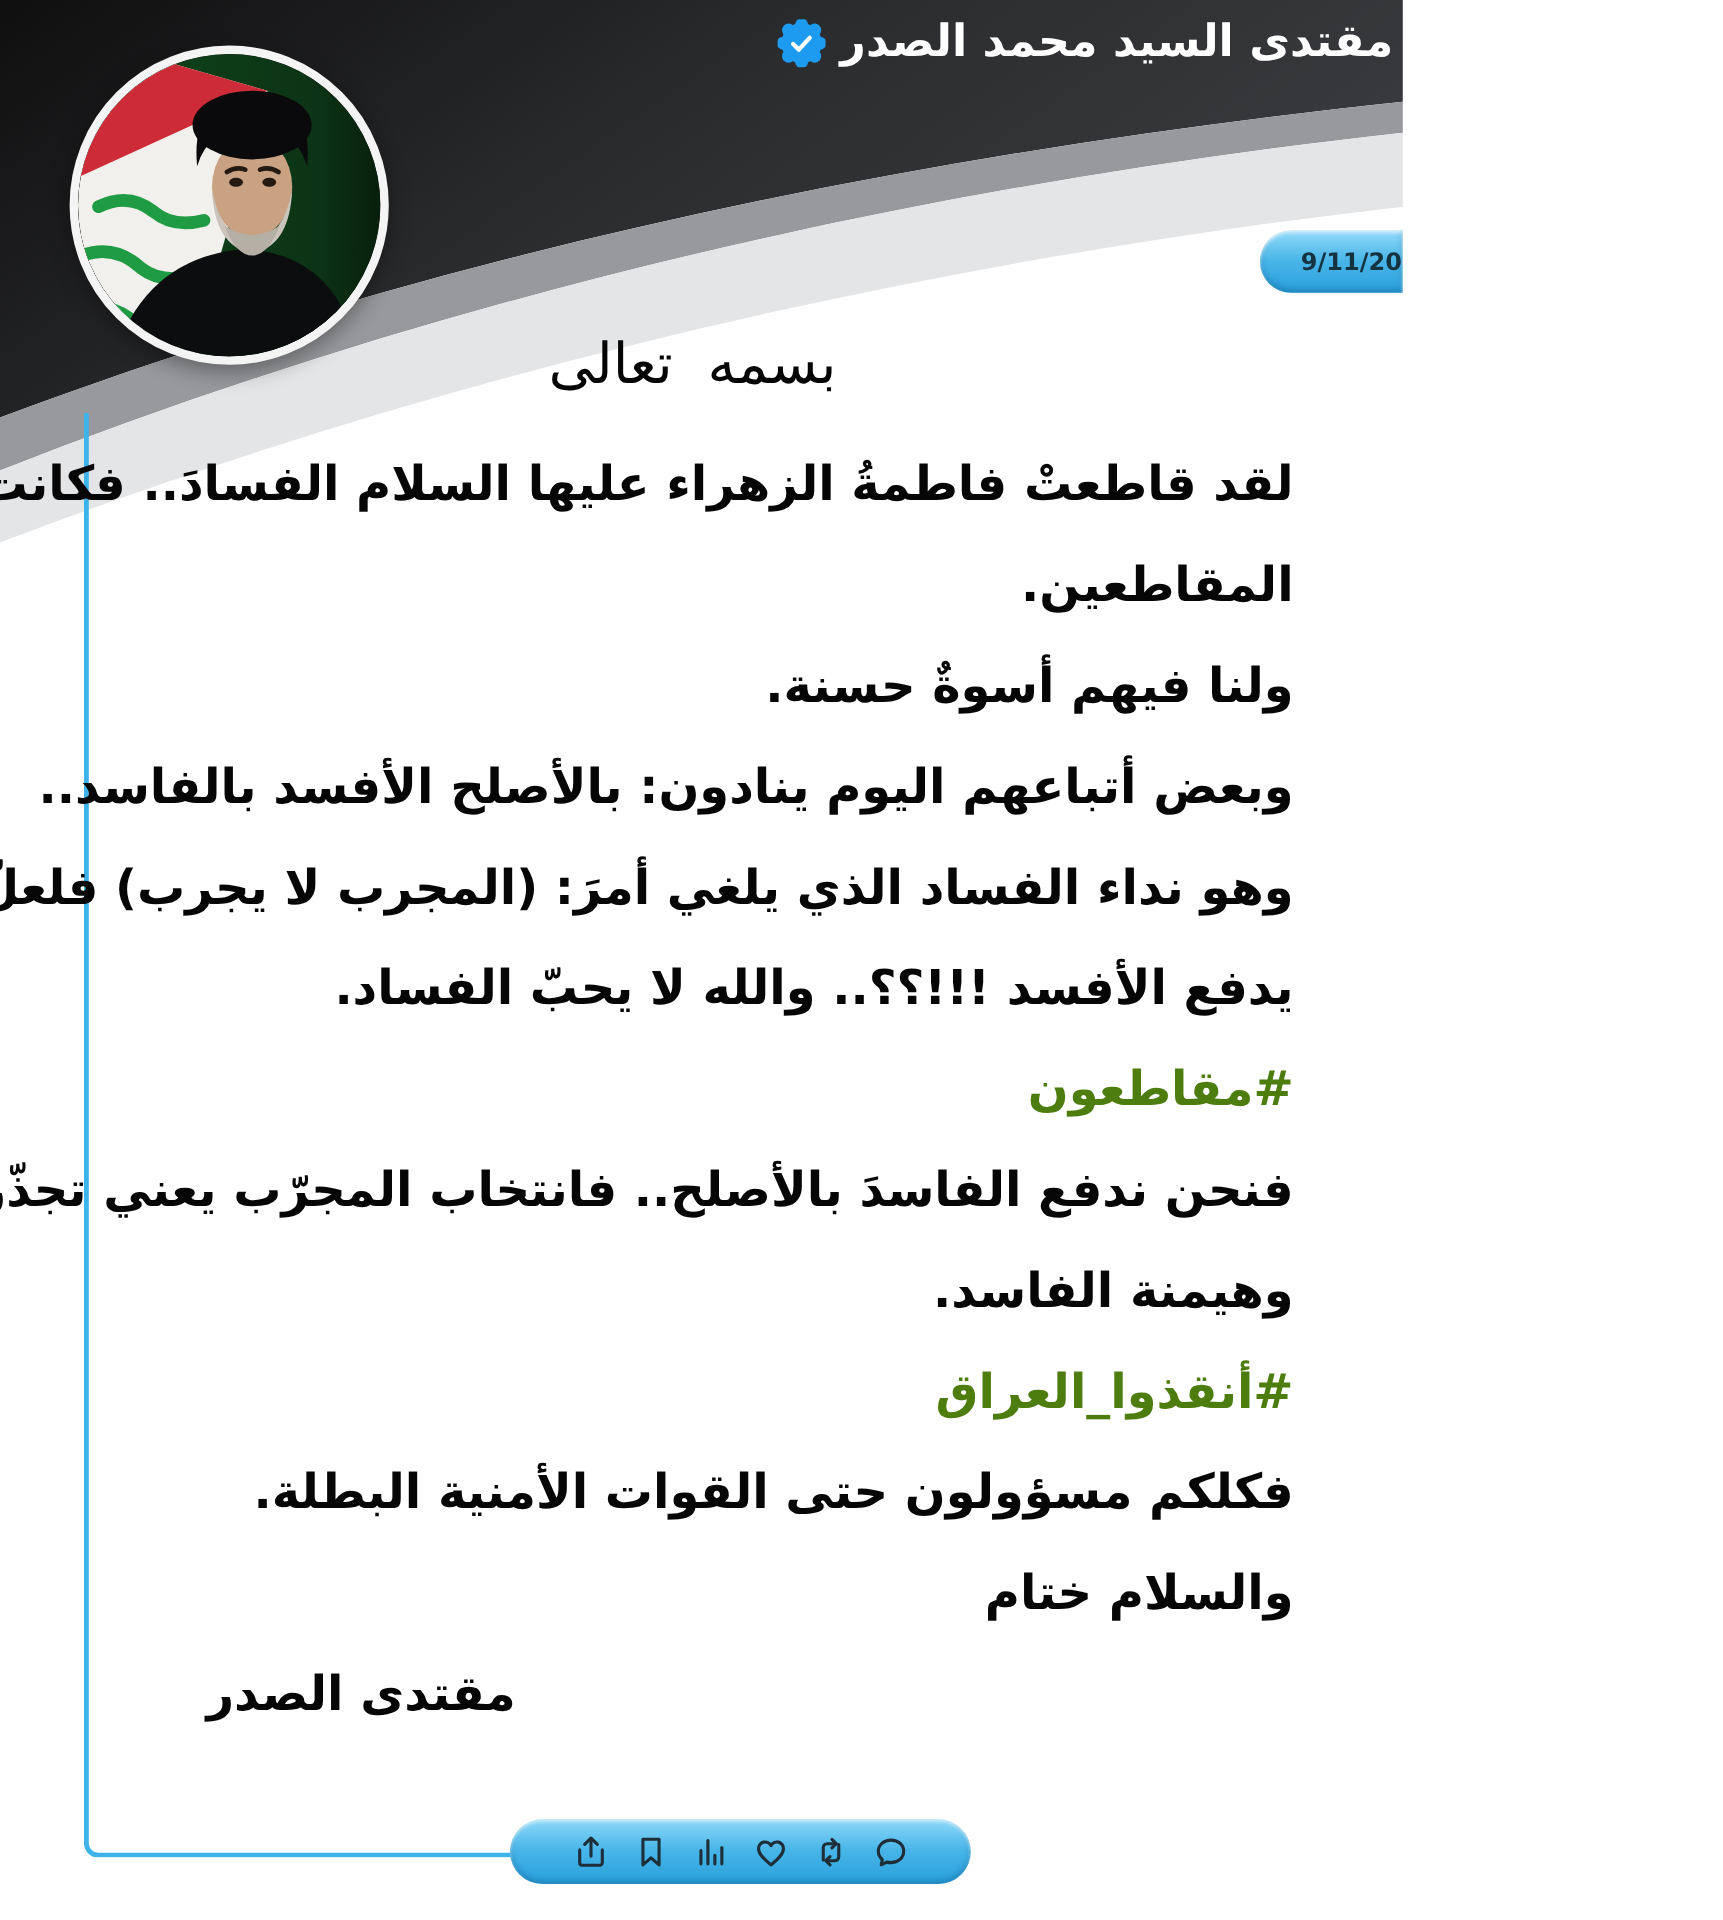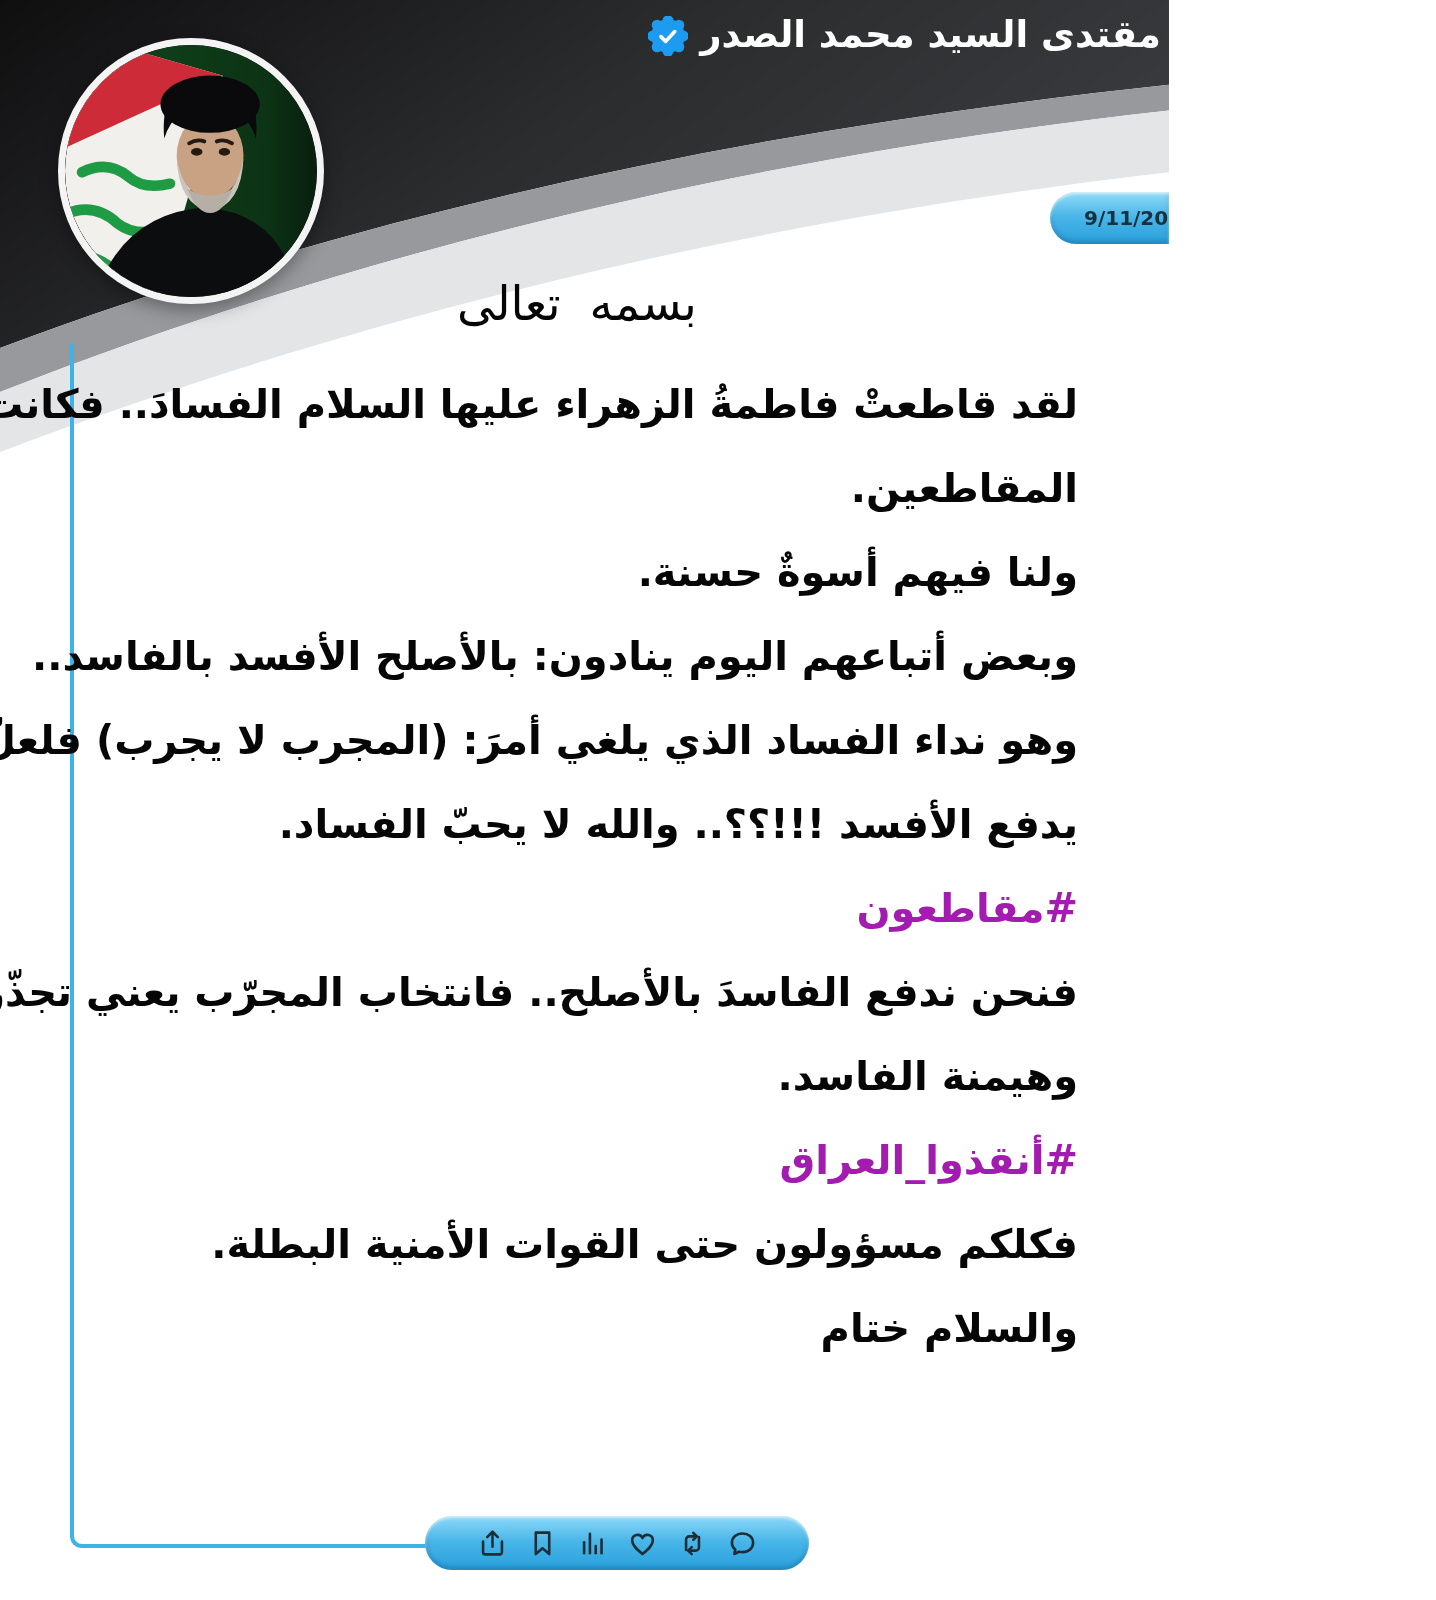--- a/index.html
+++ b/index.html
@@ -36,21 +36,21 @@
   .basmala{
     position:absolute;top:276px;left:80px;right:95px;text-align:center;direction:rtl;
     color:#050505;font-size:47px;font-weight:normal;word-spacing:14px;
   }
   
   .body-lines{position:absolute;top:362px;left:80px;right:91px;direction:rtl;}
   .line{
     height:84px;line-height:84px;white-space:nowrap;text-align:right;
     color:#060606;font-size:40px;font-weight:bold;
   }
-  .line.hashtag{color:#a21caf;text-align:right;}
+  .line.hashtag{color:#4d7c0f;text-align:right;}
   .line.signature{text-align:left;padding-left:92px;}
   
   .blue-line{
     position:absolute;left:70px;top:344px;width:356px;height:1200px;
     border-left:4px solid #3db3e9;border-bottom:4px solid #3db3e9;
     border-bottom-left-radius:12px;pointer-events:none;
   }
   
   .actions-pill{
     position:absolute;left:425px;top:1516px;width:384px;height:54px;border-radius:27px;
@@ -161,20 +161,21 @@
     <div class="line">ولنا فيهم أسوةٌ حسنة.</div>
     <div class="line">وبعض أتباعهم اليوم ينادون: بالأصلح الأفسد بالفاسد..</div>
     <div class="line">وهو نداء الفساد الذي يلغي أمرَ: (المجرب لا يجرب) فلعلّ المجرب</div>
     <div class="line">يدفع الأفسد !!!؟؟.. والله لا يحبّ الفساد.</div>
     <div class="line hashtag">#مقاطعون</div>
     <div class="line">فنحن ندفع الفاسدَ بالأصلح.. فانتخاب المجرّب يعني تجذّر الأفسد</div>
     <div class="line">وهيمنة الفاسد.</div>
     <div class="line hashtag">#أنقذوا_العراق</div>
     <div class="line">فكلكم مسؤولون حتى القوات الأمنية البطلة.</div>
     <div class="line">والسلام ختام</div>
+    <div class="line signature">مقتدى الصدر</div>
   </div>
 
   <div class="actions-pill">
     <svg viewBox="0 0 24 24">
       <path d="M12 14.5V3.2"></path>
         <path d="M7.9 7 12 2.9 16.1 7"></path>
       <path d="M4.7 10.5v8.3a1.6 1.6 0 0 0 1.6 1.6h11.4a1.6 1.6 0 0 0 1.6-1.6v-8.3"></path>
     </svg>
     <svg viewBox="0 0 24 24">
       <path d="M6.8 3.6h10.4v16.6L12 15.7l-5.2 4.5z"></path>

